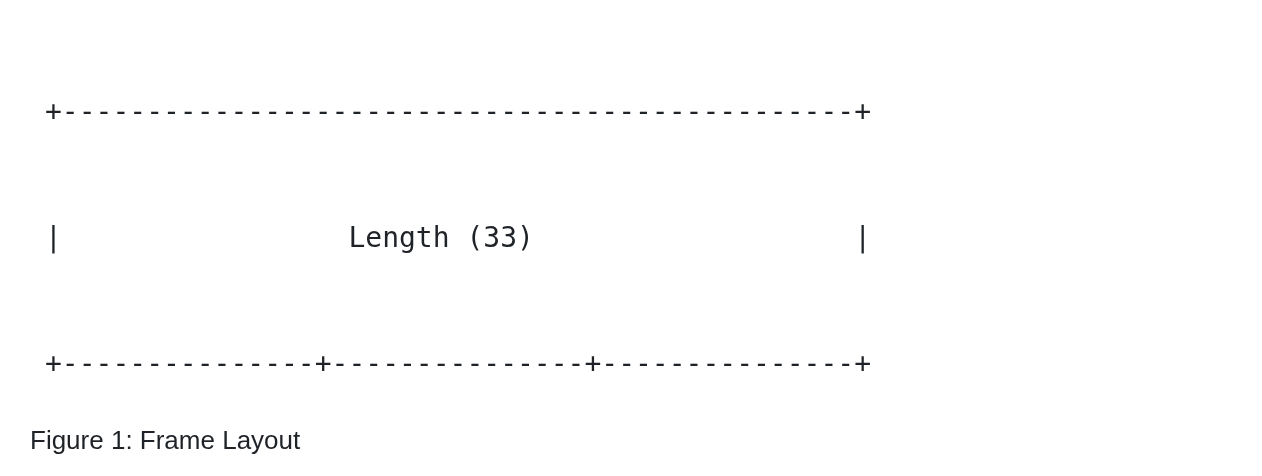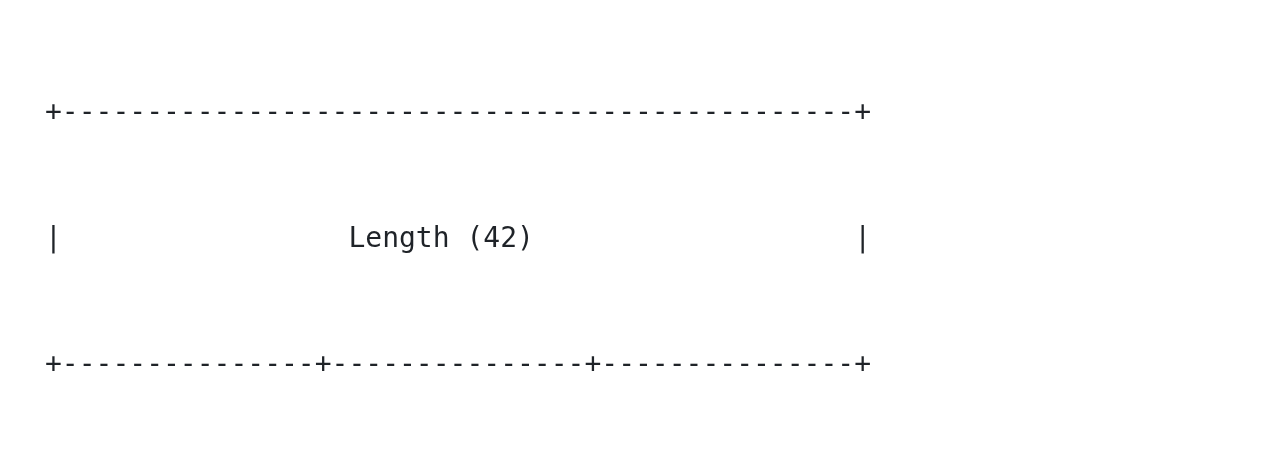--- a/index.html
+++ b/index.html
@@ -42,24 +42,25 @@
     font-weight: 400;
   }
 </style>
 </head>
 <body>
 
 <div class="page">
 
   <div class="ascii-figure">
     <div class="ascii-line">+-----------------------------------------------+</div>
-    <div class="ascii-line">|                 Length (42)                   |</div>
+    <div class="ascii-line">|                 Length (33)                   |</div>
     <div class="ascii-line">+---------------+---------------+---------------+</div>
     <div class="ascii-line">|   Type (8)    |   Flags (8)   |</div>
     
     
     
     
     
   </div>
 
+  <div class="figure-caption">Figure 1: Frame Layout</div>
 
 </div>
 
 </body></html>

